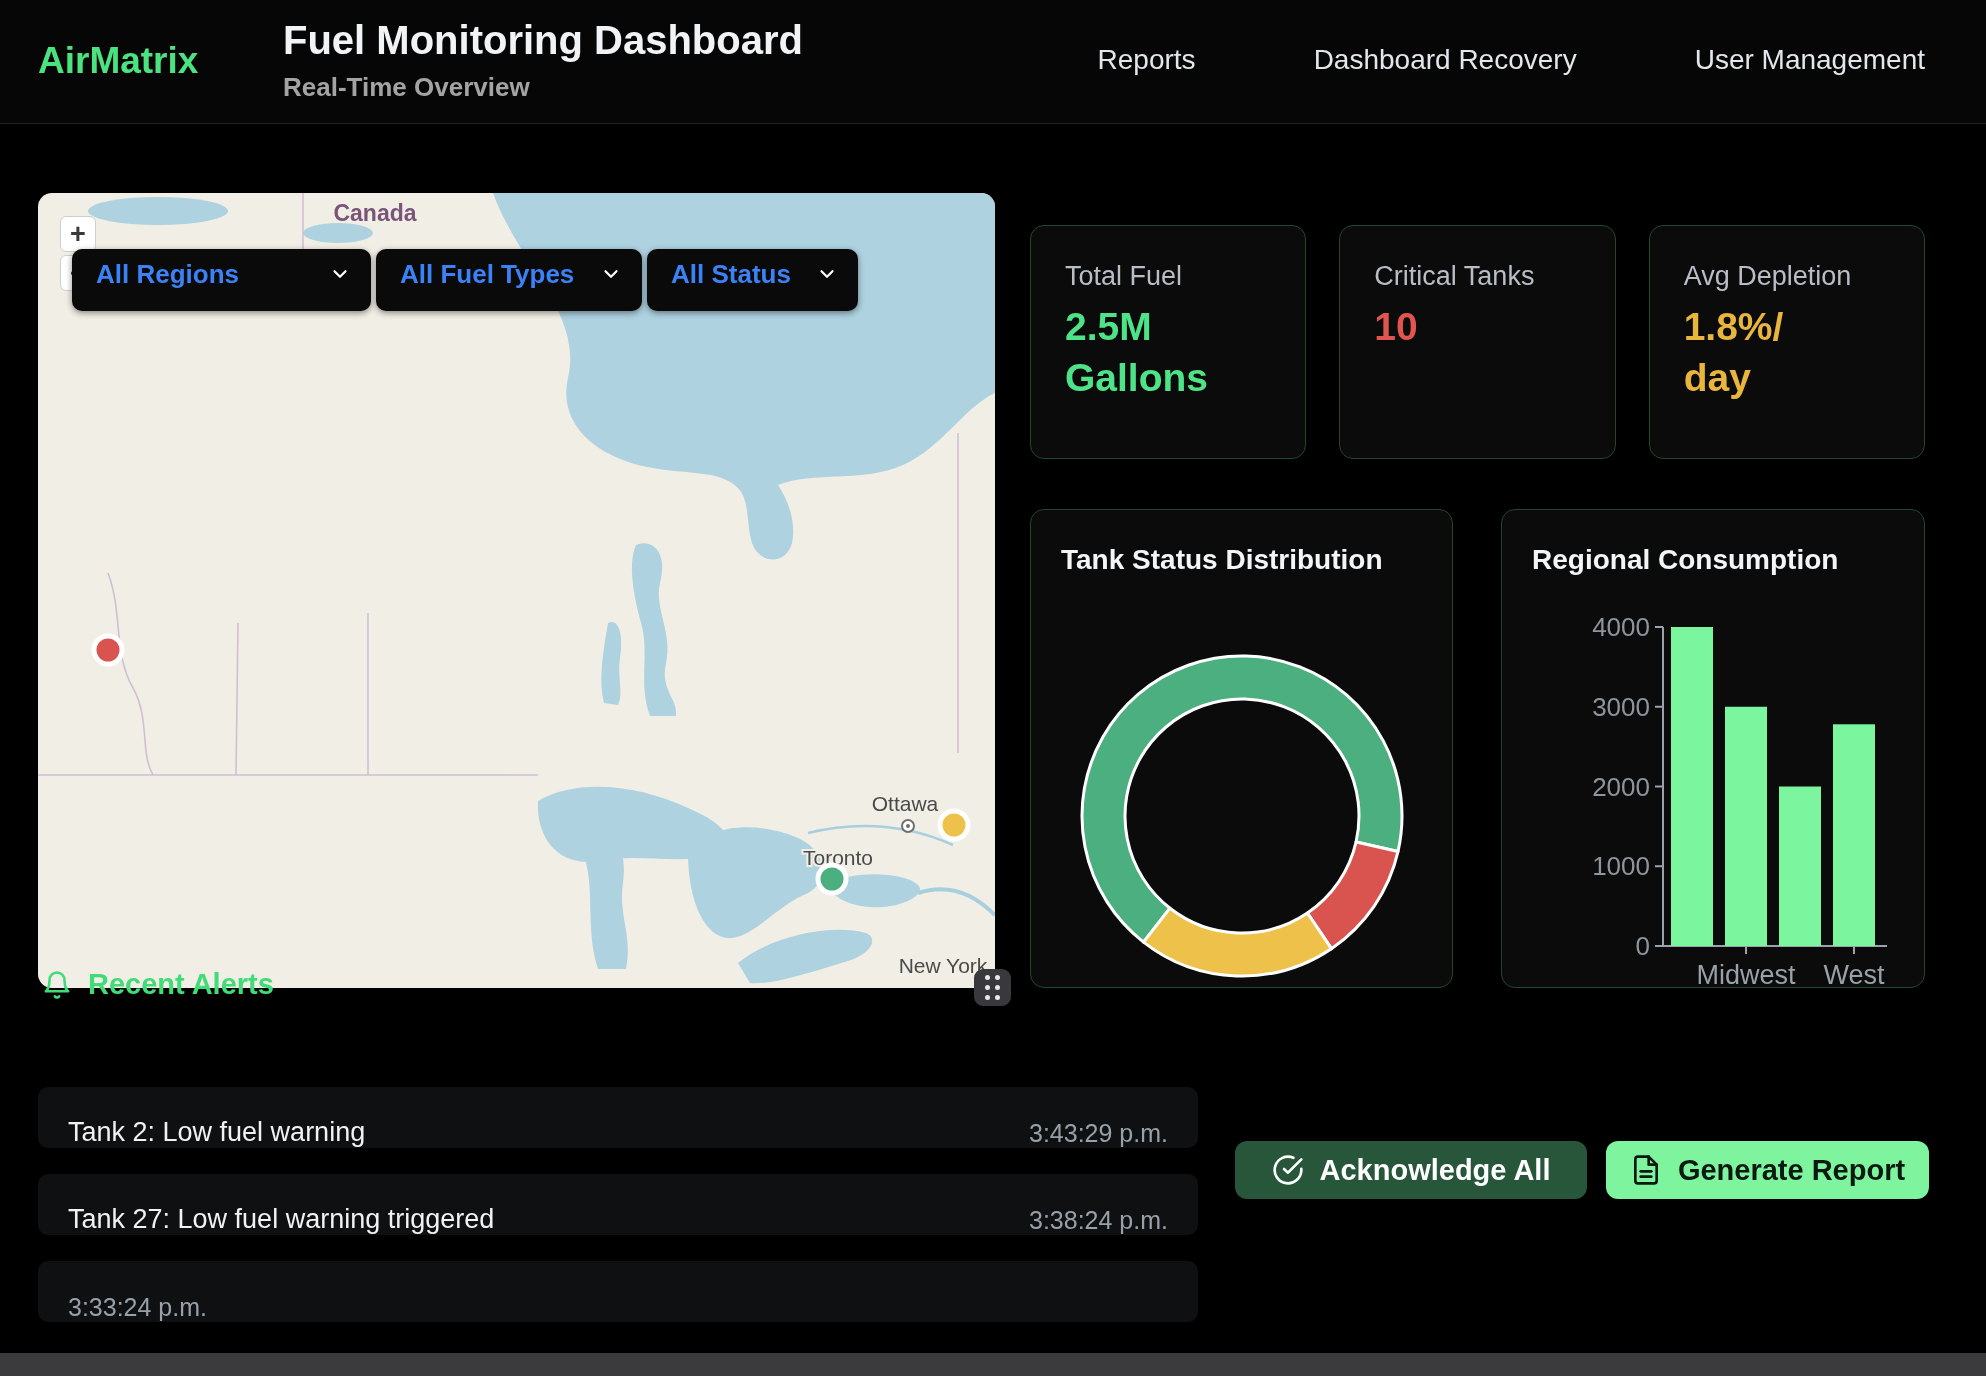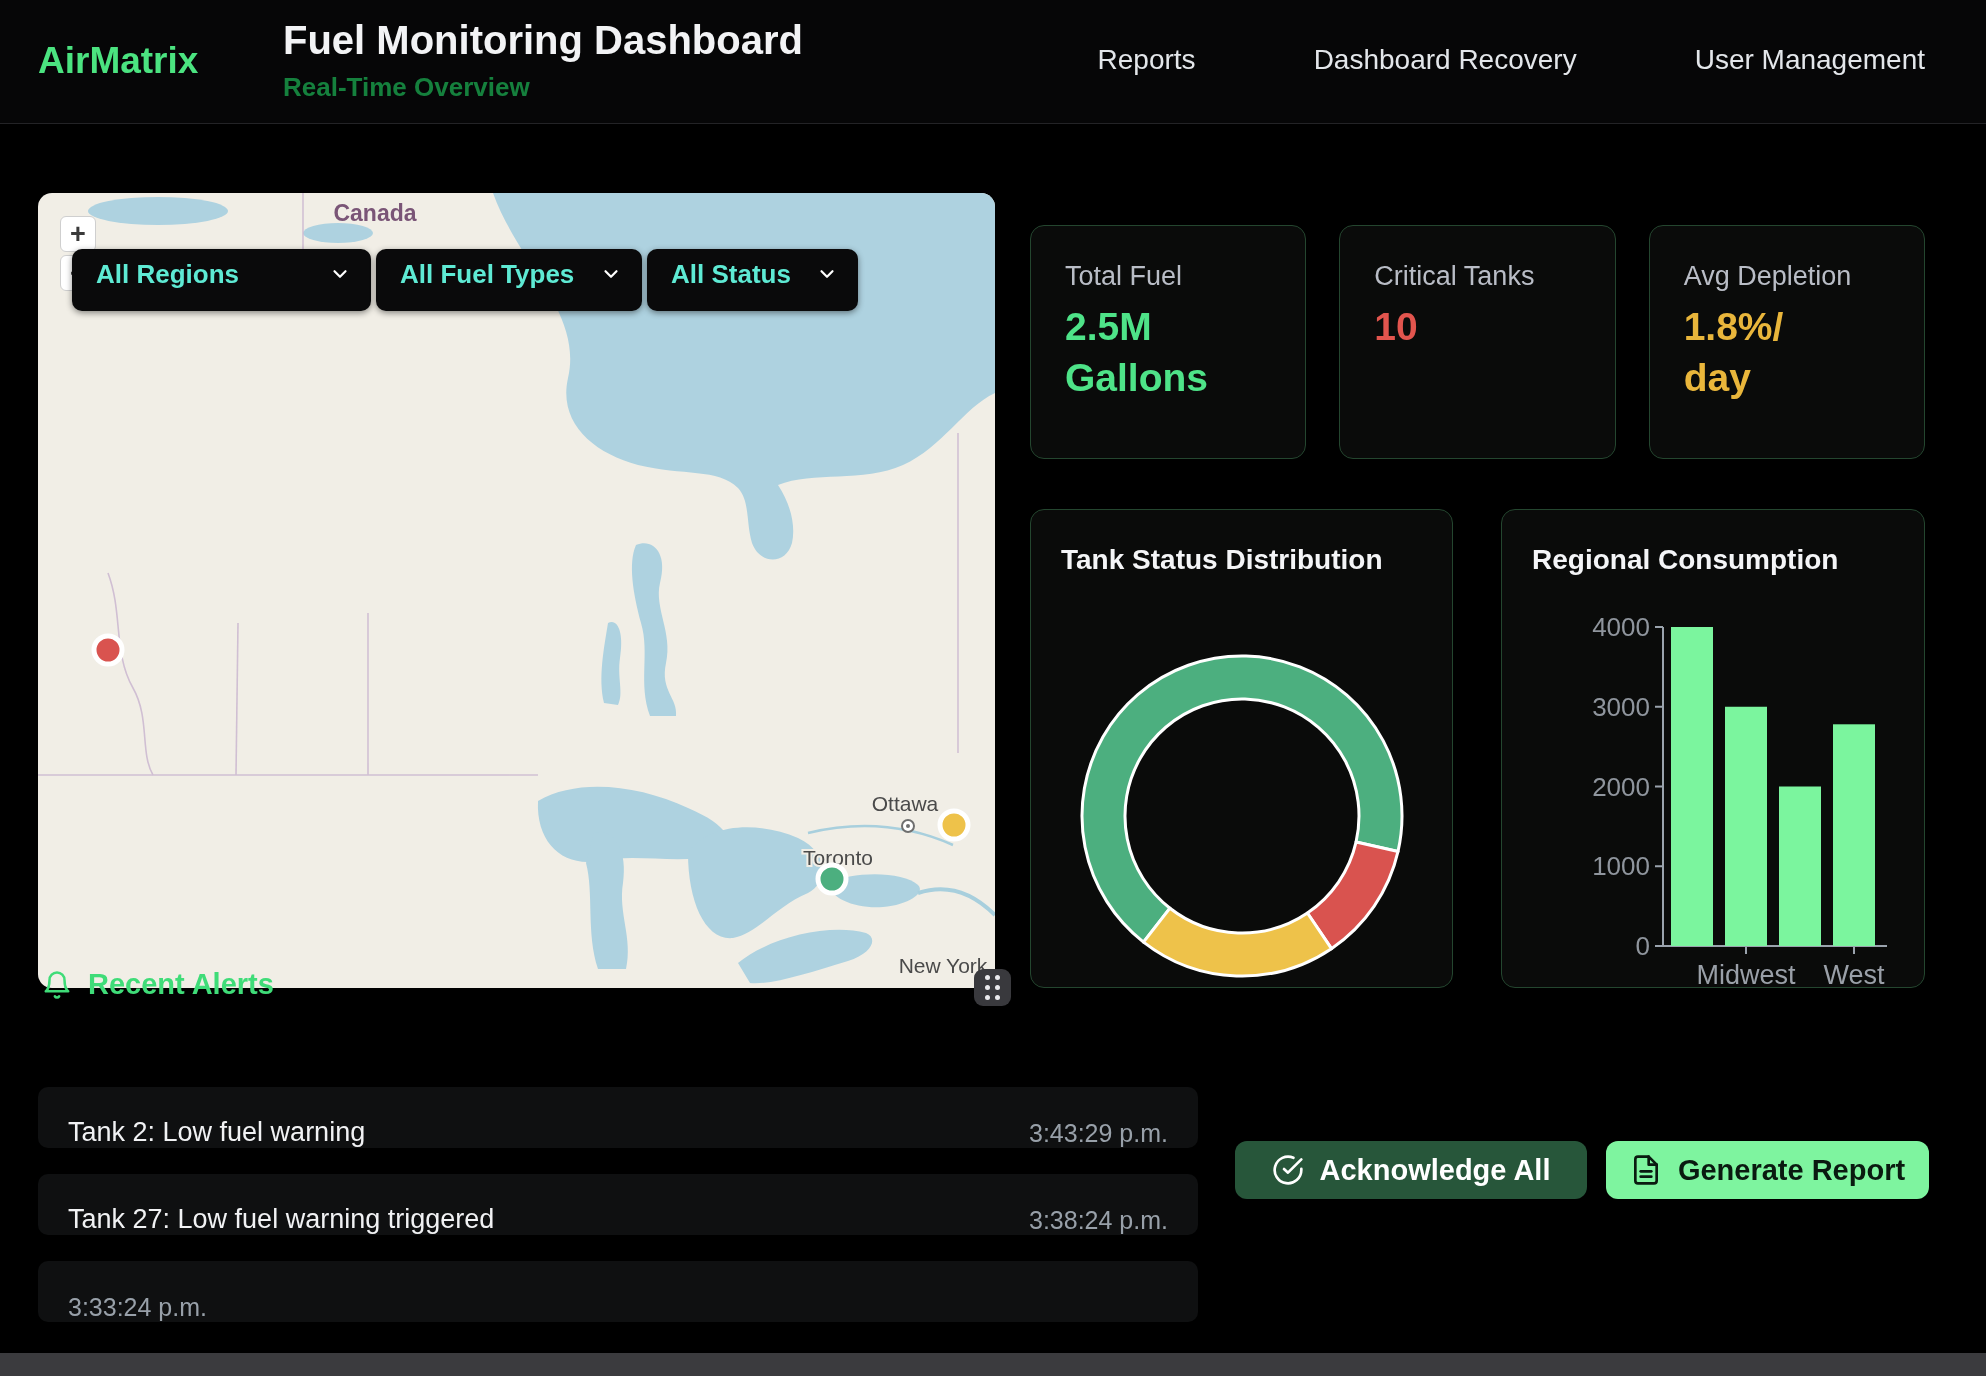--- a/index.html
+++ b/index.html
@@ -4,35 +4,35 @@
 <style>
   * { margin:0; padding:0; box-sizing:border-box; }
   html,body { width:1986px; height:1376px; background:#000; overflow:hidden;
               font-family:"Liberation Sans","DejaVu Sans",sans-serif; }
 
   
   #header { position:absolute; left:0; top:0; width:1986px; height:124px;
             background:#060607; border-bottom:1px solid #232326; }
   #logo { position:absolute; left:38px; top:40px; font-size:37px; font-weight:bold; color:#4be380; }
   #title { position:absolute; left:283px; top:18px; font-size:40px; font-weight:bold; color:#f2f3f5; }
-  #subtitle { position:absolute; left:283px; top:72px; font-size:26px; font-weight:bold; color:#15803d; }
+  #subtitle { position:absolute; left:283px; top:72px; font-size:26px; font-weight:bold; color:#a3a3a3; }
   #nav { position:absolute; right:61px; top:44px; display:flex; gap:118px; }
   .nav-item { font-size:28px; color:#e3e6ea; cursor:pointer; }
 
   
   #map-wrap { position:absolute; left:38px; top:193px; width:957px; height:795px; }
   #map { position:absolute; inset:0; border-radius:14px; overflow:hidden; background:#f1eee6; }
   #zoom-ctl { position:absolute; left:22px; top:23px; z-index:2; }
   .zoom-btn { width:36px; height:36px; background:#fff; border:1px solid #cfcfcf;
               border-radius:6px; font-size:27px; font-weight:bold; color:#3a3a3a;
               display:flex; align-items:center; justify-content:center; margin-bottom:3px; }
   #filters { position:absolute; left:0; top:56px; width:100%; z-index:3; }
   .filter { position:absolute; height:62px; background:#0a0a0b; border-radius:10px;
             display:flex; align-items:center; justify-content:space-between;
-            padding:0 20px 12px 24px; color:#5eead4; font-size:26px; font-weight:600;
+            padding:0 20px 12px 24px; color:#3b82f6; font-size:26px; font-weight:600;
             box-shadow:0 2px 6px rgba(0,0,0,.45); }
   #grip { position:absolute; right:-16px; bottom:-18px; width:37px; height:37px;
           background:#39393d; border-radius:9px; display:grid;
           grid-template-columns:repeat(2,6px); grid-template-rows:repeat(3,6px);
           gap:4px; place-content:center; z-index:4; }
   #grip span { width:5px; height:5px; border-radius:50%; background:#e9e9ec; }
 
   
   #stats { position:absolute; left:1030px; top:225px; width:895px; height:234px;
            display:flex; gap:33px; }

